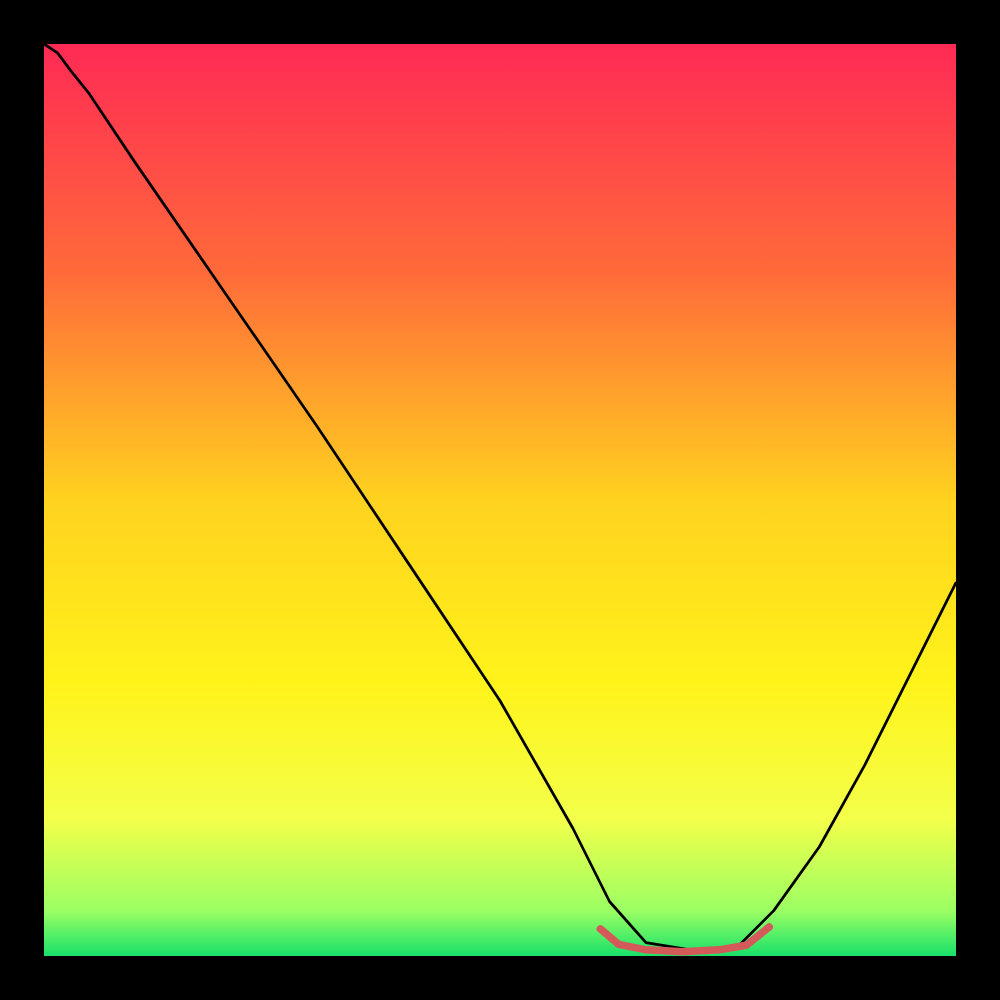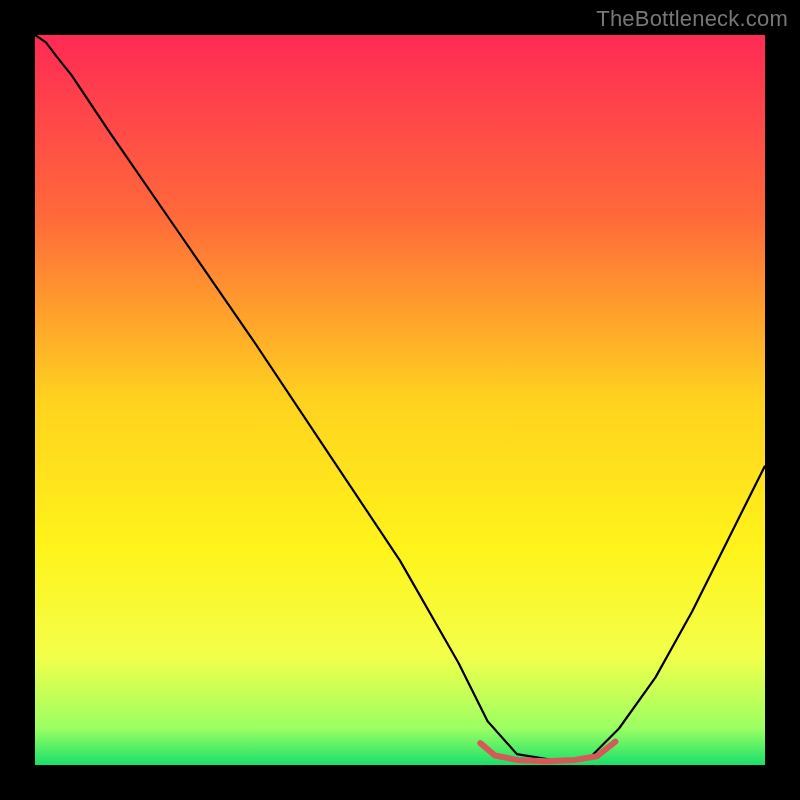--- a/index.html
+++ b/index.html
@@ -37,21 +37,20 @@
     letter-spacing: 0.2px;
     font-family: Arial, Helvetica, sans-serif;
   }
   svg { display: block; }
 </style>
 </head>
 <body>
 
 <div class="frame">
 
-  <div class="watermark">TheBottleneck.com</div>
 
   <div class="plot-area">
     <svg id="chart-svg" width="730" height="730" viewBox="0 0 730 730">
       <defs>
         <linearGradient id="bg-grad" x1="0" y1="0" x2="0" y2="1">
             <stop offset="0%" stop-color="#ff2a55"></stop>
             <stop offset="25%" stop-color="#ff6a3a"></stop>
             <stop offset="50%" stop-color="#ffd21f"></stop>
             <stop offset="70%" stop-color="#fff31a"></stop>
             <stop offset="85%" stop-color="#f3ff4a"></stop>

